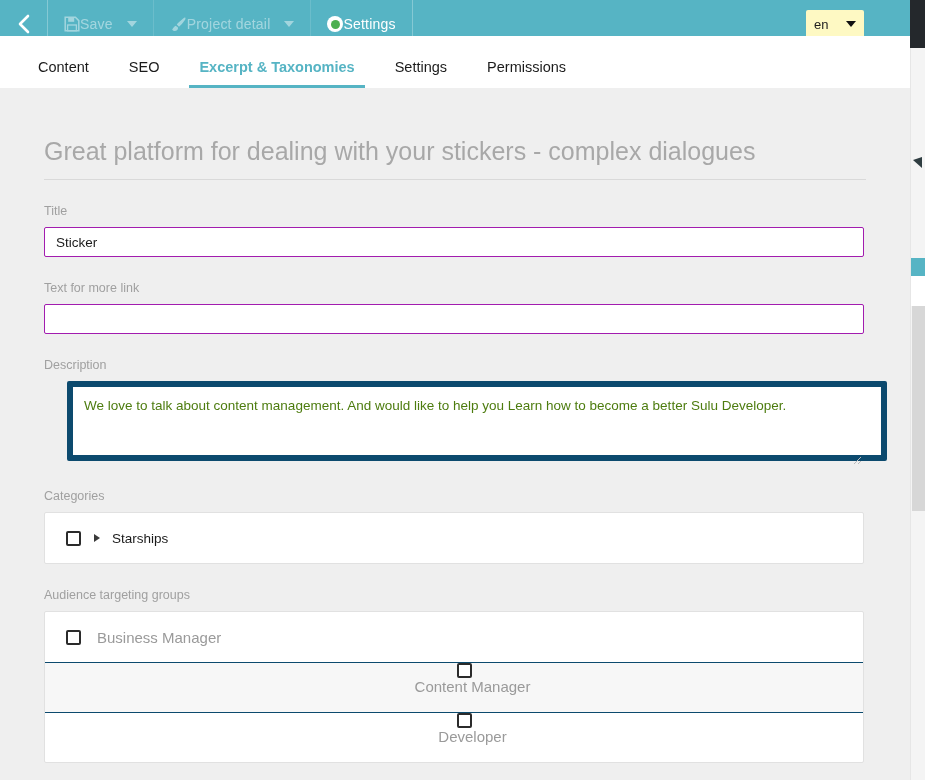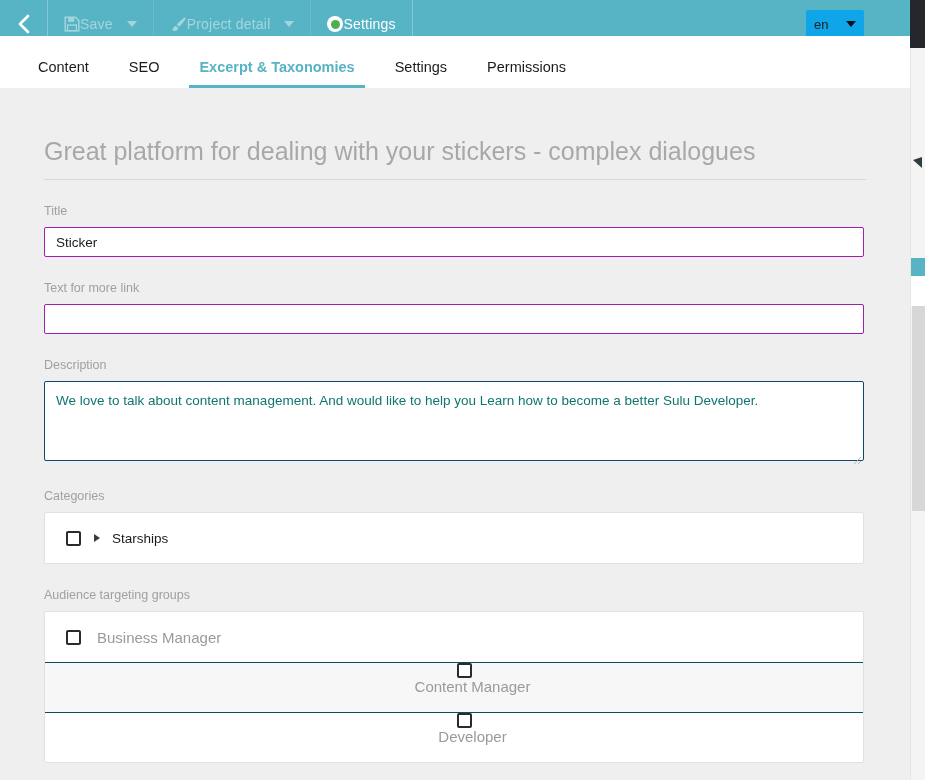--- a/index.html
+++ b/index.html
@@ -74,21 +74,21 @@
     border-top: 6px solid #ffffff;
     margin-left: 14px;
   }
 
   .tb-spacer { flex: 1; }
 
   .lang-select {
     align-self: center;
     margin-right: 46px;
     width: 58px; height: 28px;
-    background: #0ea5e9;
+    background: #fef9c3;
     border-radius: 2px;
     display: flex;
     align-items: center;
     justify-content: space-between;
     padding: 0 8px;
     cursor: pointer;
   }
   .lang-select .lang-text {
     font-size: 13px;
     color: #1d1d1d;
@@ -191,29 +191,30 @@
   .text-input::placeholder { color: #b5b5b5; }
 
   .textarea-wrap {
     position: relative;
     width: 820px;
   }
   .textarea {
     width: 820px;
     height: 80px;
     background: #ffffff;
-    border: 1px solid #0c4a6e;
+    border: 6px solid #0c4a6e;
     border-radius: 2px;
     font-size: 13.5px;
-    color: #0f766e;
+    color: #4d7c0f;
     padding: 9px 11px;
     font-family: "Liberation Sans", sans-serif;
     resize: none;
     outline: none;
     line-height: 1.45;
+    margin-left: 23px;
   }
   .resize-grip {
     position: absolute;
     right: 2px; bottom: 2px;
     width: 12px; height: 12px;
     pointer-events: none;
   }
 
   
   .panel {

